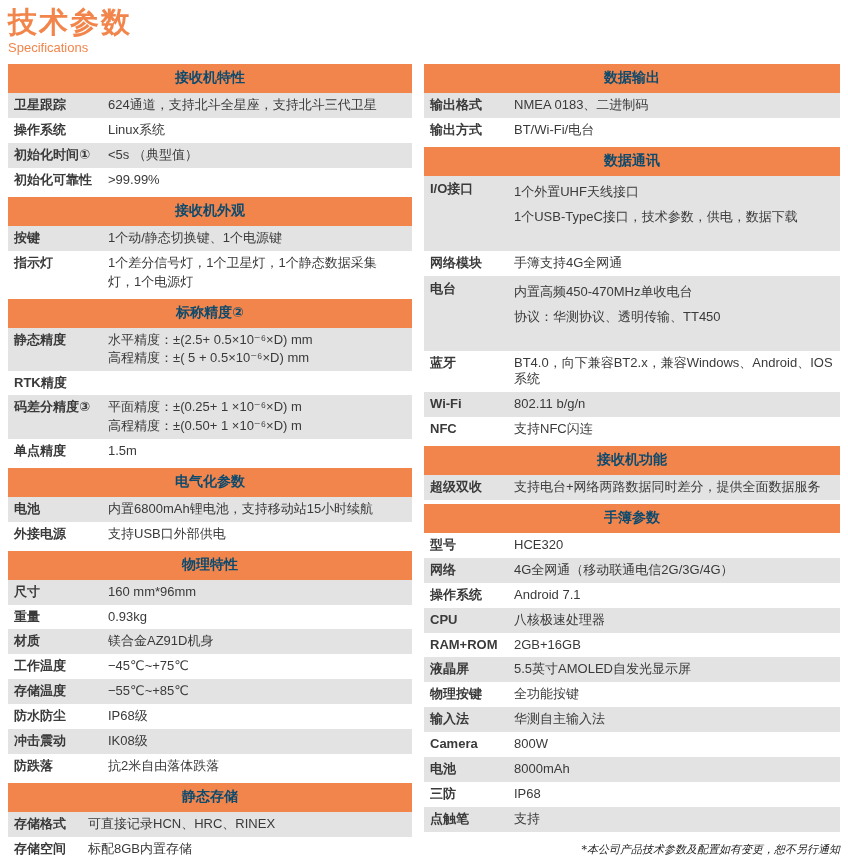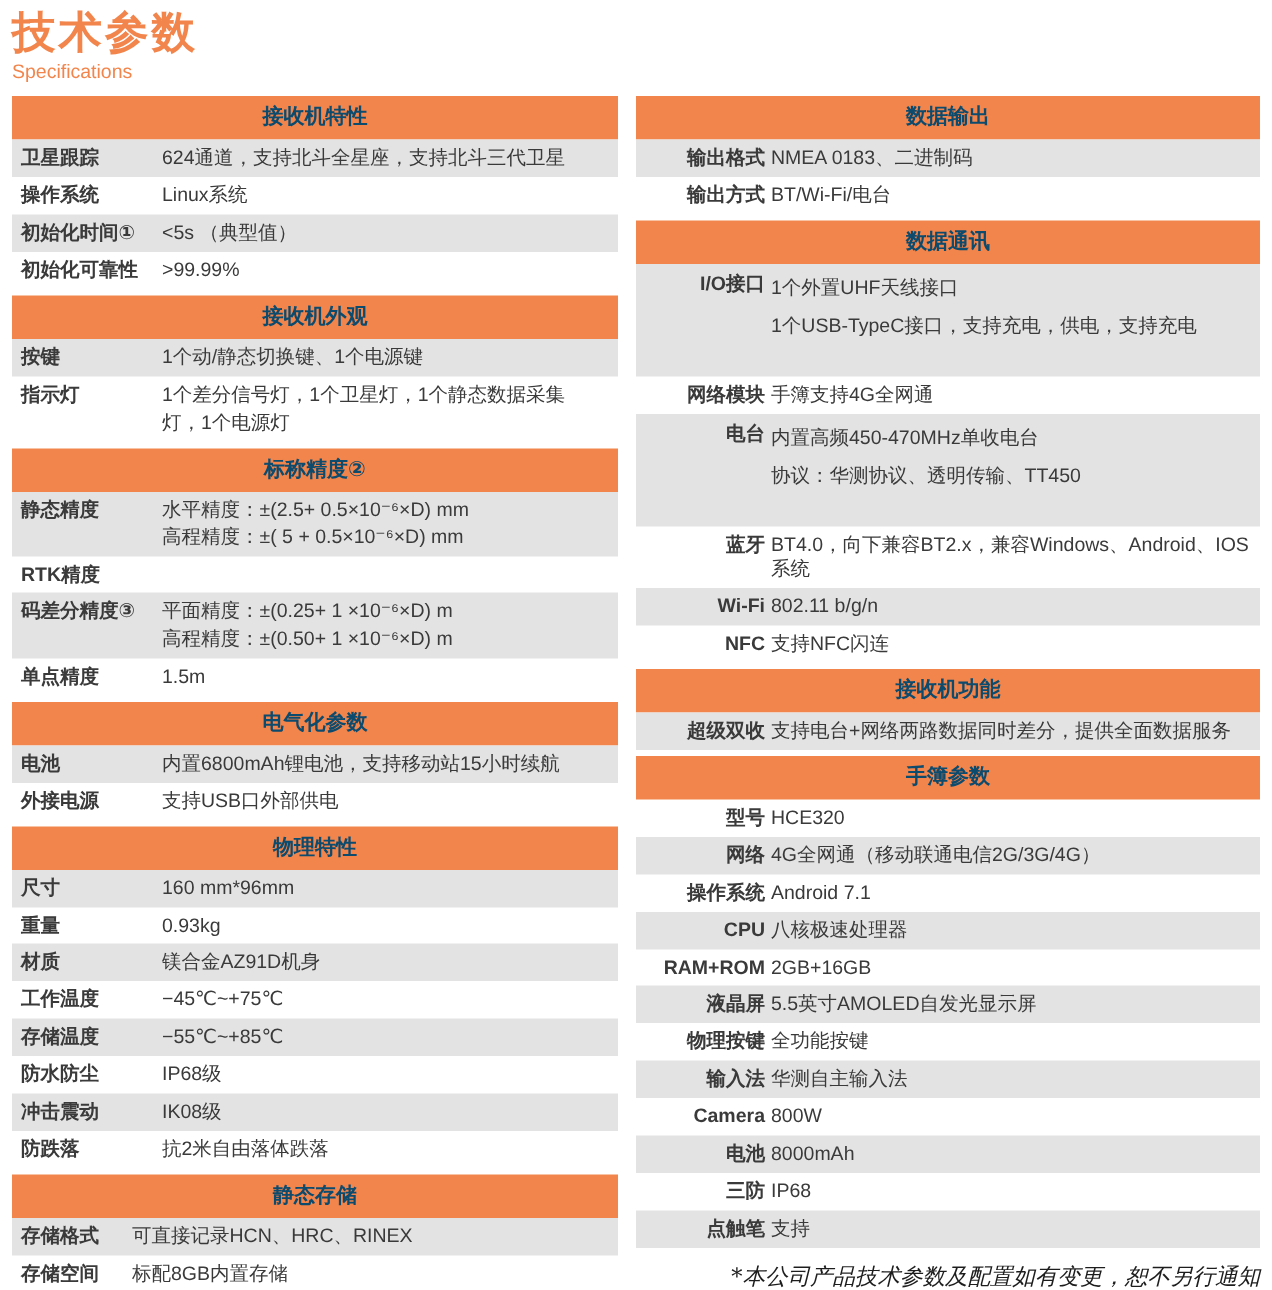--- a/index.html
+++ b/index.html
@@ -23,25 +23,25 @@
   }
   .section:first-child .section-header { margin-top:0; }
 
   .spec-row { display:flex; align-items:flex-start; padding:3px 4px 3px 6px; font-size:13px; line-height:1.3; }
   .spec-row.alt { background:var(--row-alt); }
   .spec-label { flex:0 0 94px; font-weight:bold; padding-right:4px; padding-top:1px; }
   .spec-value { flex:1 1 auto; min-width:0; }
   .spec-value .line { padding:1px 0; }
   .spec-row.spread { padding-top:4px; padding-bottom:21px; }
   .spec-row.spread .line { padding:4px 0; }
-  .col-right .spec-label { flex-basis:84px;text-align:right; }
+  .col-right .spec-label { flex-basis:84px; }
   .col-left .section:last-child .spec-label { flex-basis:74px; }
 
   .footnotes { font-family:"DejaVu Serif","Liberation Serif",serif; font-style:italic; color:#1d1d1d; }
-  .disclaimer { text-align:right; font-size:15px; margin-top:10px; }
+  .disclaimer { text-align:right; font-size:11px; margin-top:10px; }
   .notes { margin-top:26px; font-size:9.5px; line-height:1.5; }
   .notes .note-line { margin:0; }
 </style>
 </head>
 <body>
 
 <div class="page">
   <div class="page-title">技术参数</div>
   <div class="page-subtitle">Specifications</div>
   <div class="columns">
@@ -212,21 +212,21 @@
               <div class="line">BT/Wi-Fi/电台</div>
             </div>
           </div>
         </div>
         <div class="section">
           <div class="section-header">数据通讯</div>
           <div class="spec-row alt spread">
             <div class="spec-label">I/O接口</div>
             <div class="spec-value">
               <div class="line">1个外置UHF天线接口</div>
-              <div class="line">1个USB-TypeC接口，支持充电，供电，支持充电</div>
+              <div class="line">1个USB-TypeC接口，技术参数，供电，数据下载</div>
             </div>
           </div>
           <div class="spec-row">
             <div class="spec-label">网络模块</div>
             <div class="spec-value">
               <div class="line">手簿支持4G全网通</div>
             </div>
           </div>
           <div class="spec-row alt spread">
             <div class="spec-label">电台</div>

